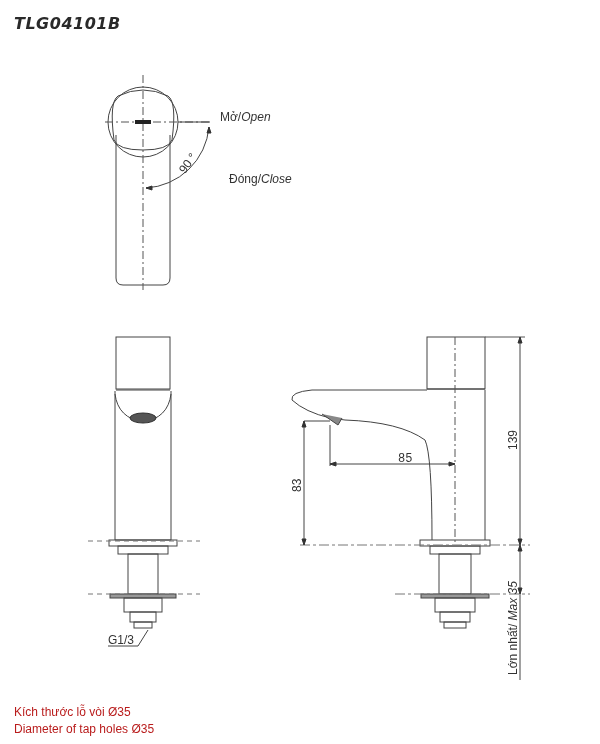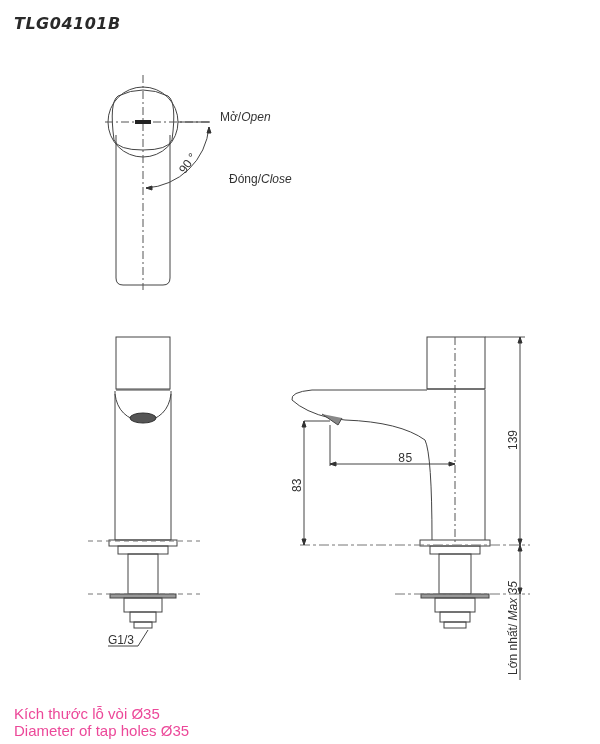--- a/index.html
+++ b/index.html
@@ -1,19 +1,19 @@
 <!DOCTYPE html>
 <html><head>
 <meta charset="utf-8">
 <style>
   html,body{margin:0;padding:0;background:#fff;}
   body{width:600px;height:744px;position:relative;overflow:hidden;font-family:"Liberation Sans",sans-serif;color:#222;}
   .title{position:absolute;left:14px;top:14px;font-family:"DejaVu Sans",sans-serif;font-weight:bold;font-style:italic;font-size:16px;color:#2a2a2a;letter-spacing:0.5px;}
   svg.drawing{position:absolute;left:0;top:0;}
-  .note{position:absolute;left:14px;font-size:15px;color:#ec4899;}
+  .note{position:absolute;left:14px;font-size:12px;color:#b91c1c;}
   .note.l1{top:705px;}
   .note.l2{top:722px;}
   .lbl{position:absolute;font-size:12px;color:#333;white-space:nowrap;}
   .lbl .it{font-style:italic;}
   .vlbl{position:absolute;font-size:12px;color:#333;white-space:nowrap;transform-origin:left top;transform:rotate(-90deg);}
 </style>
 </head>
 <body>
 
 <div class="title">TLG04101B</div>

